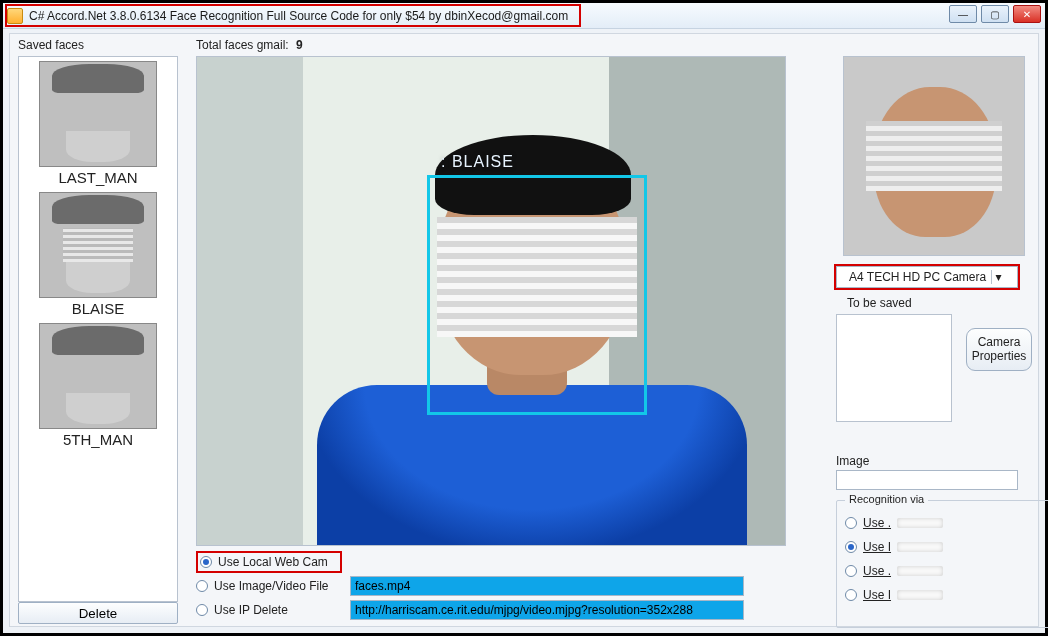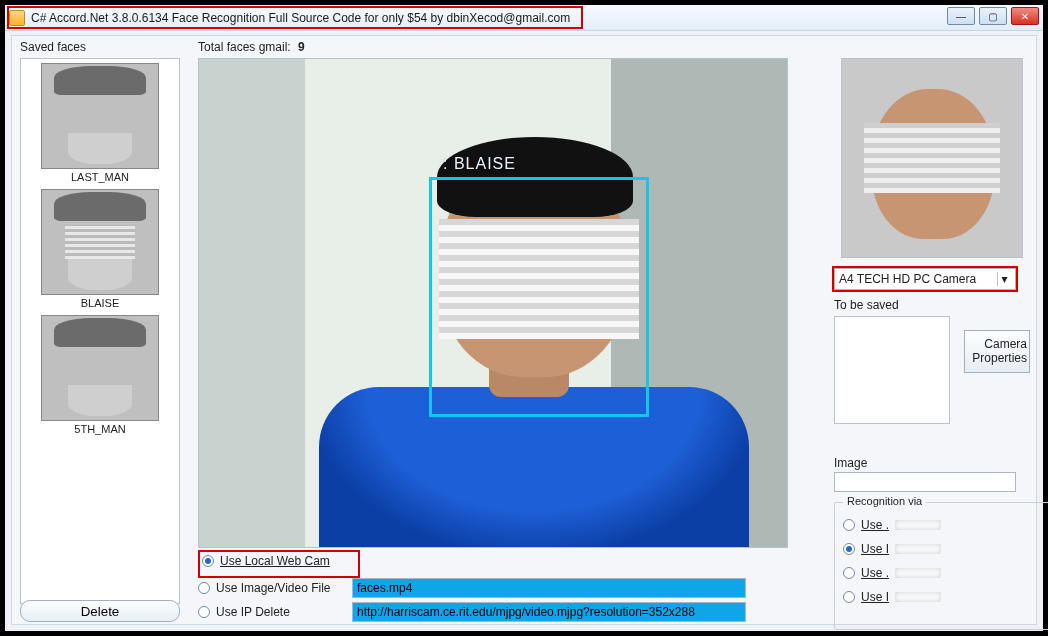--- a/index.html
+++ b/index.html
@@ -1,19 +1,19 @@
 <!DOCTYPE html>
 <html><head>
 <meta charset="utf-8">
 <style>
   * { box-sizing: border-box; }
   html,body { margin:0; padding:0; font-family: "Segoe UI", Tahoma, sans-serif; font-size:12px; color:#222; }
   body { background:#fff; width:1048px; height:636px; overflow:hidden; }
 
-  .window { width:1048px; height:636px; border:5px solid #000000; background:#eef2f7; position:relative; }
+  .window { width:1048px; height:636px; border:3px solid #000000; background:#eef2f7; position:relative; }
 
   .titlebar { height:26px; background:linear-gradient(#f7fbff,#e3edf7); border-bottom:1px solid #c6d3e1; display:flex; align-items:center; padding:0 4px; position:relative; }
   .titlebar .appicon { width:16px; height:16px; margin-right:6px; background:linear-gradient(#ffd77a,#ffb030); border:1px solid #c98b10; border-radius:2px; }
   .titlebar .title { font-size:12px; color:#1a1a1a; white-space:nowrap; }
   .title-highlight { position:absolute; left:2px; top:1px; height:23px; width:576px; border:2px solid #d40000; pointer-events:none; }
   .winbtns { position:absolute; right:4px; top:2px; display:flex; gap:4px; }
   .winbtn { width:28px; height:18px; border:1px solid #6f8aa8; border-radius:2px; background:linear-gradient(#eaf2fb,#cfe0f2); display:flex; align-items:center; justify-content:center; font-size:10px; color:#2b2b2b; }
   .winbtn.close { background:linear-gradient(#f28b82,#d93025); color:#fff; border-color:#a11; }
 
   .client { position:absolute; left:6px; right:6px; top:30px; bottom:6px; background:#f4f6f9; border:1px solid #d0d7e0; }
@@ -21,53 +21,53 @@
   .lbl-saved { position:absolute; left:8px; top:4px; }
   .lbl-total { position:absolute; left:186px; top:4px; }
   .lbl-total b { font-weight:bold; margin-left:4px; }
 
   .saved-list { position:absolute; left:8px; top:22px; width:160px; height:546px; border:1px solid #b8c2cf; background:#fff; overflow:hidden; }
   .saved-list .item { display:flex; flex-direction:column; align-items:center; padding:4px 0 2px 0; }
   .face-thumb { width:118px; height:106px; background:#bfbfbf; border:1px solid #888; position:relative; }
   .face-thumb .eyes { position:absolute; left:20%; right:20%; top:34%; height:32%; background:repeating-linear-gradient(0deg,#e8e8e8,#e8e8e8 3px,#bababa 3px,#bababa 6px); }
   .face-thumb .hair { position:absolute; left:10%; right:10%; top:2%; height:28%; background:#6b6b6b; border-radius:40% 40% 10% 10%; }
   .face-thumb .chin { position:absolute; left:22%; right:22%; bottom:4%; height:30%; background:#cfcfcf; border-radius:0 0 40% 40%; }
-  .saved-list .cap { font-size:11px; color:#222; margin-top:2px; }
-
-  .btn-delete { position:absolute; left:8px; bottom:2px; width:160px; height:22px; border:1px solid #9fb0c4; background:linear-gradient(#fdfefe,#e7edf4); border-radius:10px; }
+  .saved-list .cap { font-size:15px; color:#222; margin-top:2px; }
+
+  .btn-delete { position:absolute; left:8px; bottom:2px; width:160px; height:22px; border:1px solid #9fb0c4; background:linear-gradient(#fdfefe,#e7edf4); border-radius:2px; }
 
   .video-area { position:absolute; left:186px; top:22px; width:590px; height:490px; border:1px solid #b8c2cf; background:#4d7c0f; overflow:hidden; }
   .video-bg { position:absolute; inset:0; background:linear-gradient(90deg,#c8d2cf 0 18%, #e8efe9 18% 70%, #aeb9b6 70% 100%); filter:blur(0.3px); }
   .person { position:absolute; left:120px; bottom:0; width:430px; height:360px; }
   .shirt { position:absolute; left:0; right:0; bottom:0; height:160px; background:radial-gradient(ellipse at 50% 0%, #1d5fd6 0 55%, #0c3fa6 75% 100%); border-radius:60px 60px 0 0; }
   .neck { position:absolute; left:170px; bottom:150px; width:80px; height:50px; background:#b98866; border-radius:12px; }
   .head { position:absolute; left:120px; bottom:170px; width:190px; height:220px; background:#c79572; border-radius:48% 48% 44% 44%; }
   .hairtop { position:absolute; left:118px; bottom:330px; width:196px; height:80px; background:#111; border-radius:50% 50% 20% 20%; }
   .detect-box { position:absolute; left:230px; top:118px; width:220px; height:240px; border:3px solid #12c7e8; }
   .detect-label { position:absolute; left:244px; top:96px; color:#e8f4ff; font-size:16px; letter-spacing:1px; text-shadow:0 0 4px #0009; }
   .pixel-eyes { position:absolute; left:240px; top:160px; width:200px; height:120px; background:repeating-linear-gradient(0deg,#ececec,#ececec 6px,#cfcfcf 6px,#cfcfcf 12px); filter:contrast(1.1); }
 
   .src-group { position:absolute; left:186px; top:516px; width:634px; }
   .src-row { display:flex; align-items:center; height:24px; gap:6px; }
   .radio { width:12px; height:12px; border:1px solid #6f8aa8; border-radius:50%; background:#fff; position:relative; }
   .radio.checked::after { content:""; position:absolute; left:2px; top:2px; width:6px; height:6px; border-radius:50%; background:#2a66c9; }
   .src-row input[type=text] { flex:none; width:394px; height:20px; border:1px solid #a9b7c7; background:#0ea5e9; padding:0 4px; font-size:12px; }
-  .row-highlight { border:2px solid #d40000; padding:2px 6px 8px 2px; width:162px;text-decoration:underline; }
+  .row-highlight { border:2px solid #d40000; padding:2px 6px 2px 2px; width:146px; }
 
   .right-col { position:absolute; right:6px; top:22px; width:196px; bottom:2px; }
   .preview { width:182px; height:200px; border:1px solid #b8c2cf; background:#c9c9c9; position:relative; margin:0 auto; }
   .preview .phead { position:absolute; left:30px; top:30px; width:122px; height:150px; background:#c79572; border-radius:46% 46% 42% 42%; }
   .preview .peyes { position:absolute; left:22px; top:64px; right:22px; height:70px; background:repeating-linear-gradient(0deg,#eee,#eee 5px,#cfcfcf 5px,#cfcfcf 10px); }
-  .cam-select { margin-top:10px; width:182px; height:22px; border:1px solid #a9b7c7; background:#fff; display:flex; align-items:center; justify-content:space-between; padding:0 4px; position:relative; }
+  .cam-select { margin-top:10px; width:182px; height:22px; border:1px solid #a9b7c7; background:#fff; display:flex; align-items:center; justify-content:space-between; padding:0 12px; position:relative; }
   .cam-select .dd { width:14px; height:14px; border-left:1px solid #b8c2cf; display:flex; align-items:center; justify-content:center; }
   .cam-highlight { position:absolute; left:-3px; top:-3px; right:-3px; bottom:-3px; border:2px solid #d40000; pointer-events:none; }
-  .lbl-tobesaved { margin-top:8px; }
+  .lbl-tobesaved { margin-top:8px;margin-left:11px; }
   .tosave-box { margin-top:4px; width:116px; height:108px; border:1px solid #b8c2cf; background:#fff; }
   .side-buttons { position:absolute; right:0; top:272px; width:66px; display:flex; flex-direction:column; gap:22px; }
-  .btn { border:1px solid #9fb0c4; background:linear-gradient(#fdfefe,#e7edf4); border-radius:0; text-align:right; padding:6px 2px; line-height:1.2; }
+  .btn { border:1px solid #9fb0c4; background:linear-gradient(#fdfefe,#e7edf4); border-radius:9px; text-align:center; padding:6px 2px; line-height:1.2; }
   .lbl-name { position:absolute; left:0; top:398px; }
   .name-input { position:absolute; left:0; top:414px; width:182px; height:20px; border:1px solid #a9b7c7; background:#fff; }
   .fieldset { position:absolute; left:0; top:444px; width:224px; height:128px; border:1px solid #c6cfdb; border-radius:2px; padding:10px 8px 6px 8px;text-decoration:underline; }
   .fieldset .legend { position:absolute; left:8px; top:-8px; background:#f4f6f9; padding:0 4px; font-size:11px; }
   .fs-row { display:flex; align-items:center; height:24px; gap:6px; font-size:12px; }
   .smudge { display:inline-block; width:46px; height:10px; background:#f8f8f8; border-radius:2px; box-shadow:inset 0 0 4px #ccc; }
 </style>
 </head>
 <body>
 

